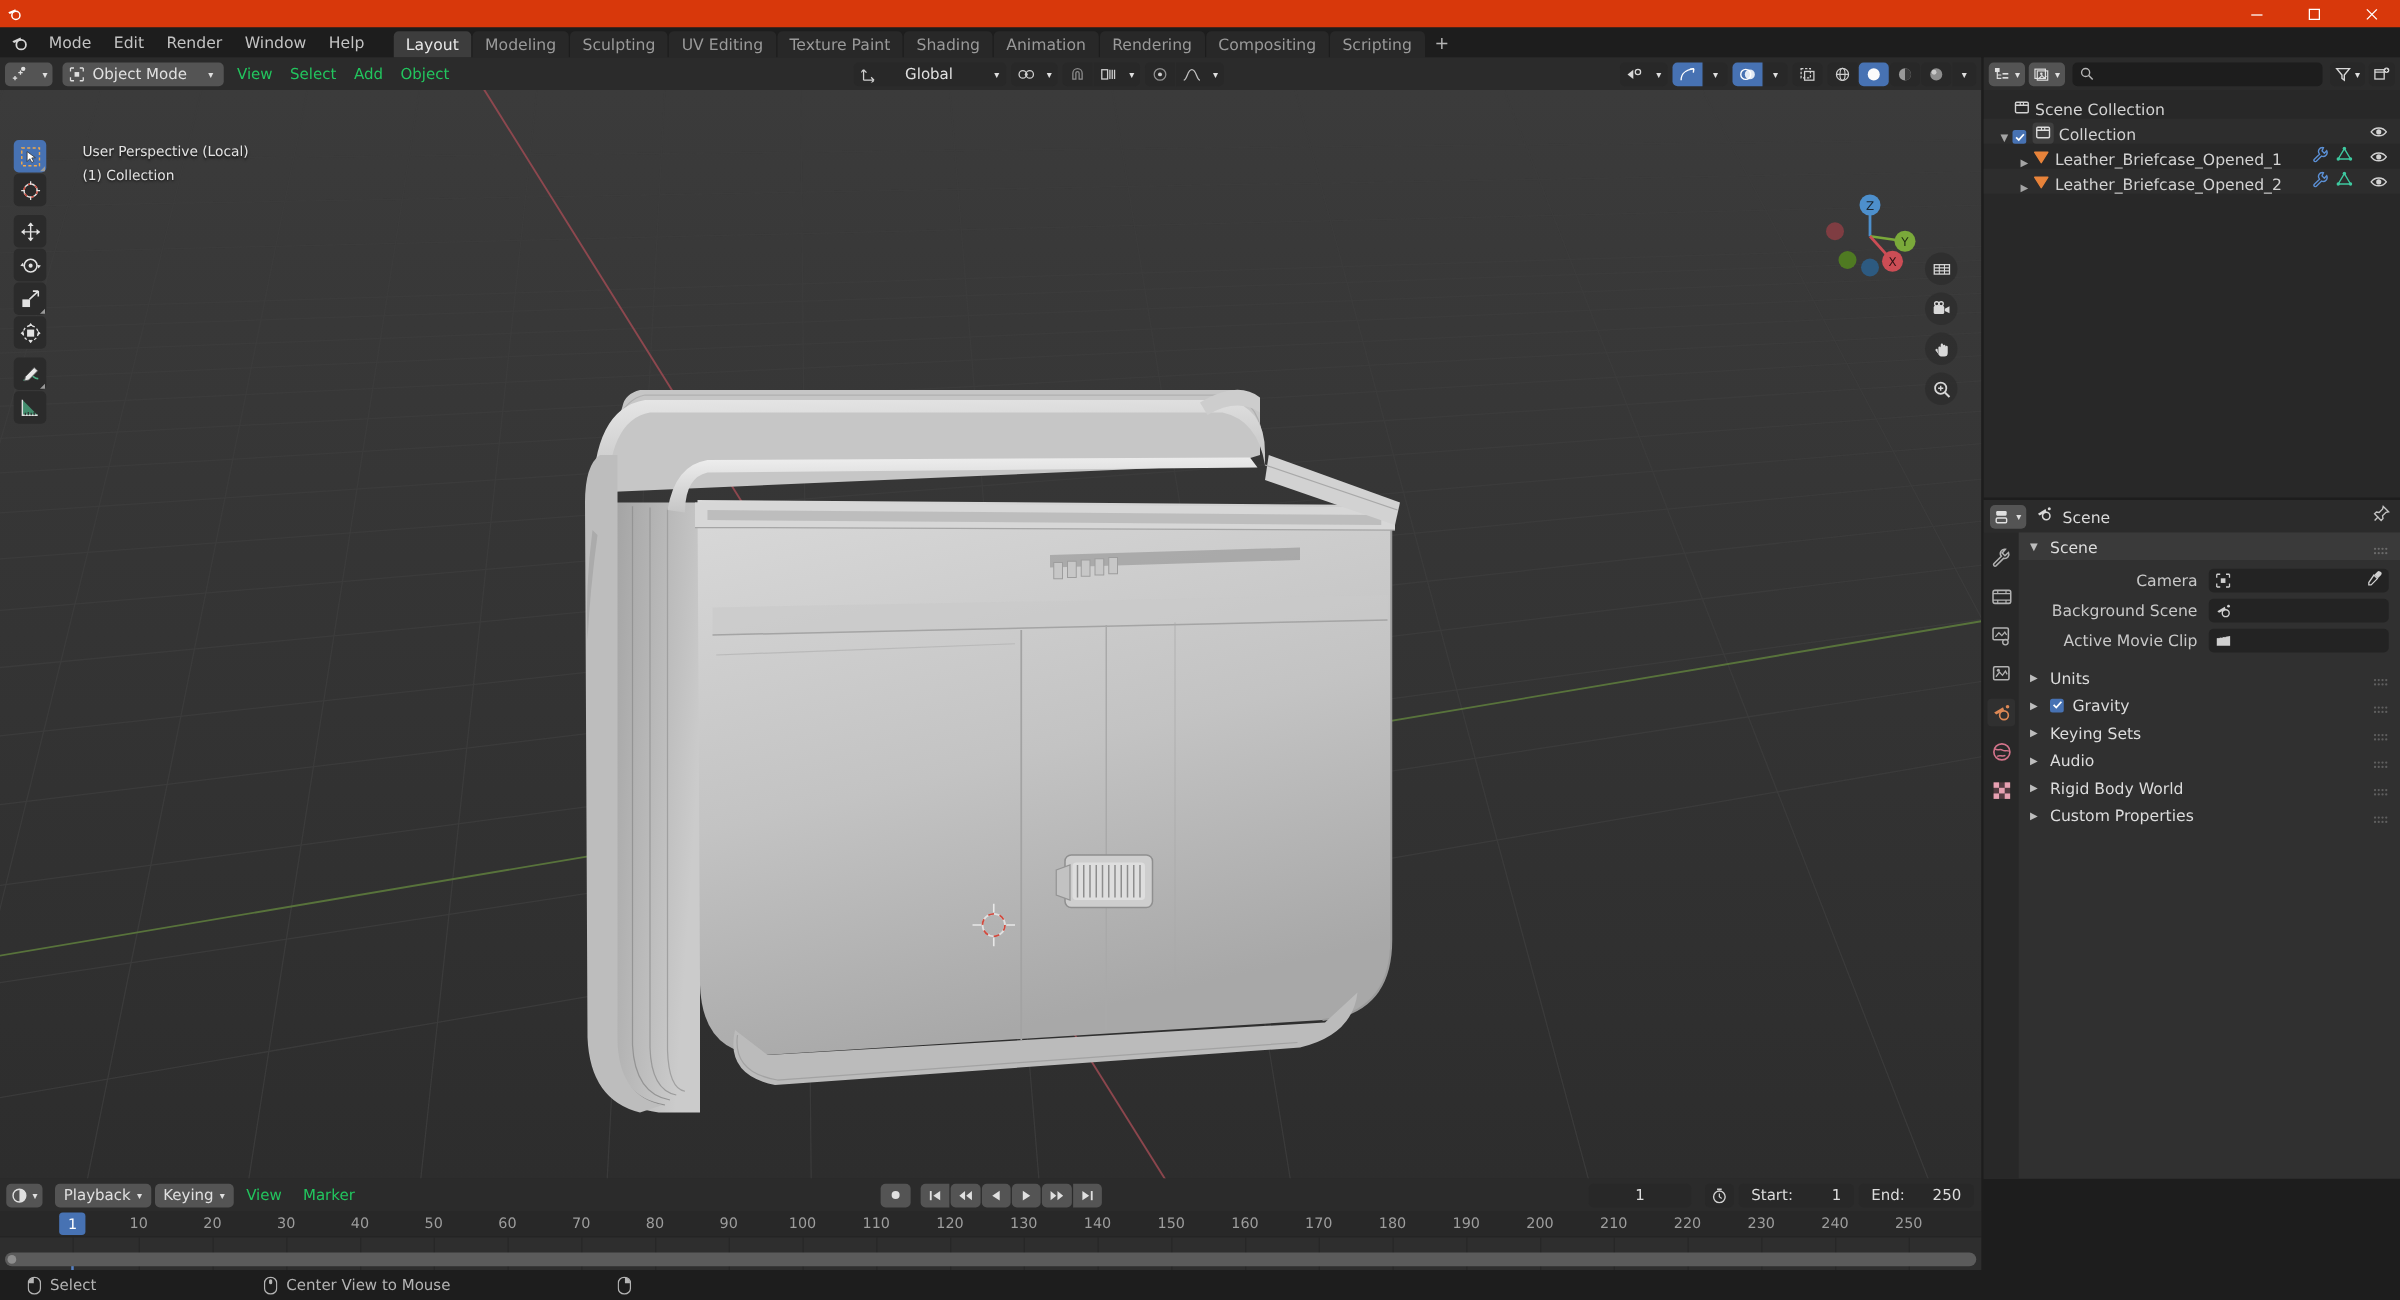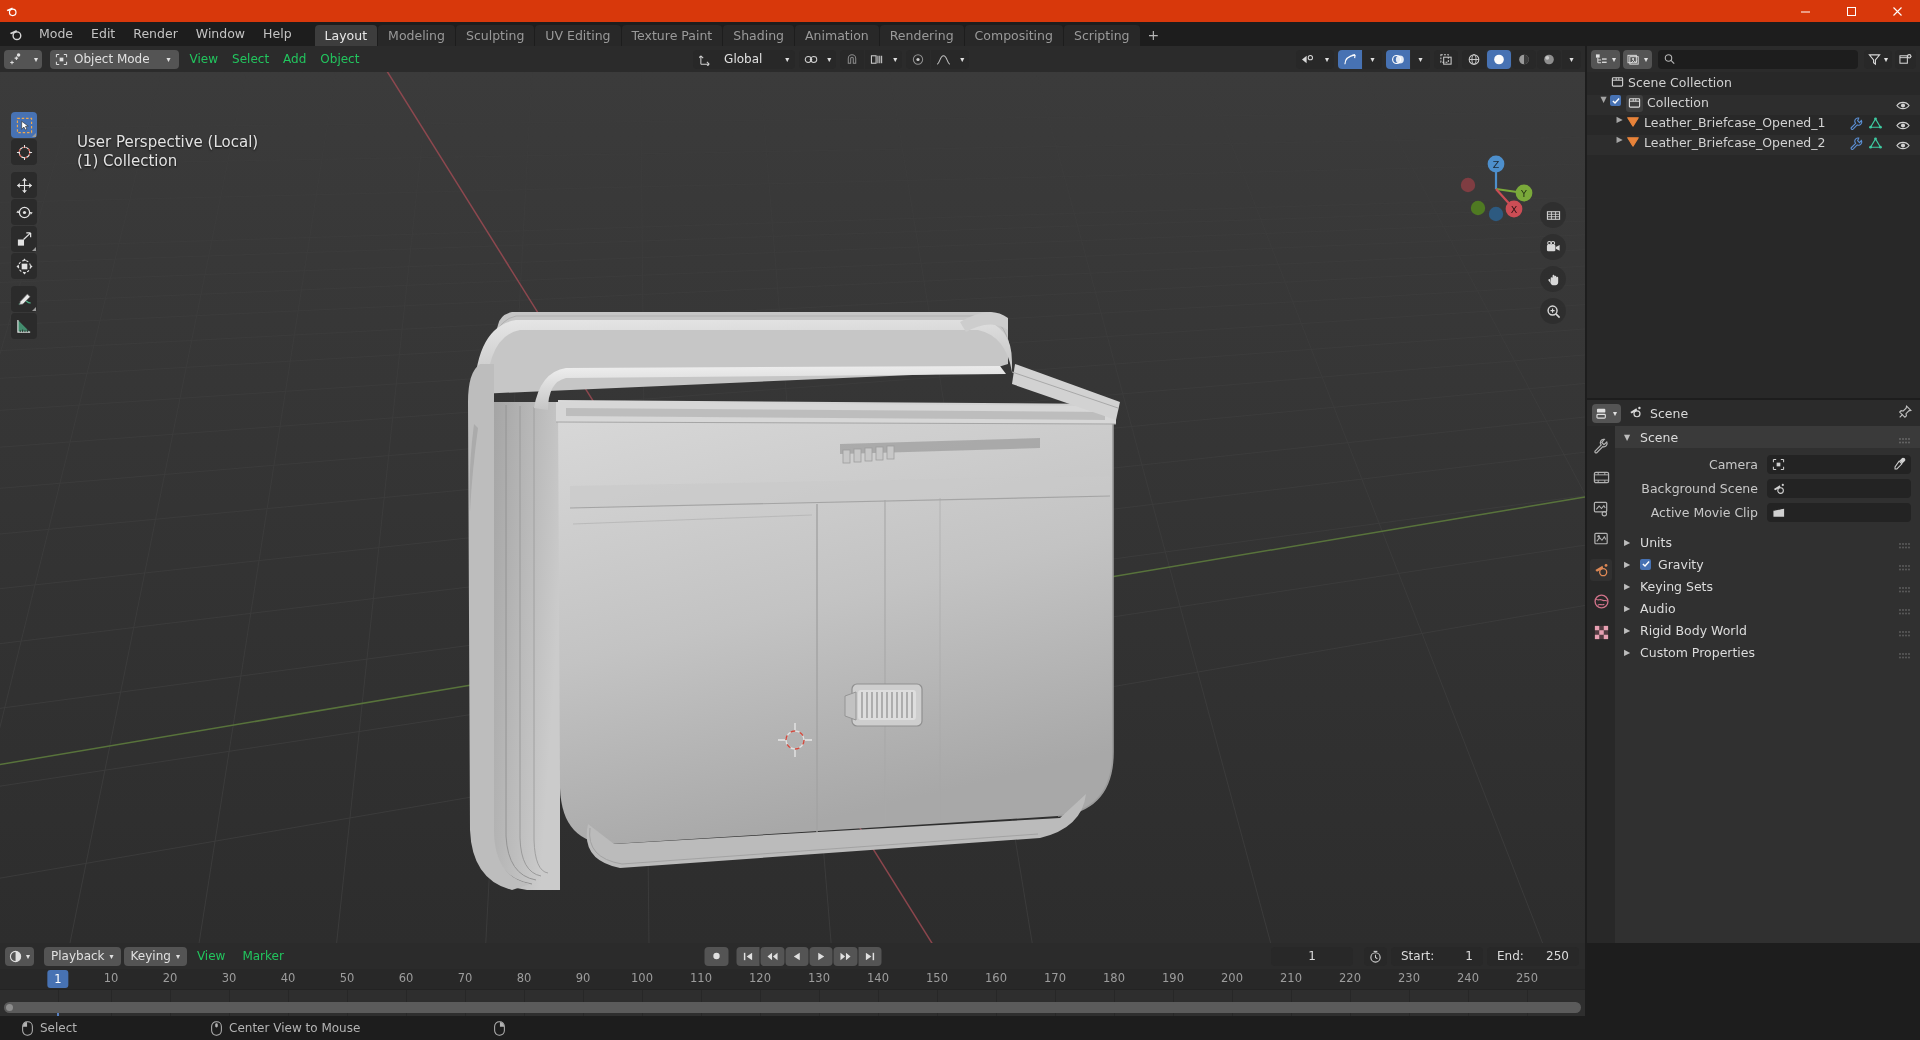--- a/index.html
+++ b/index.html
@@ -94,22 +94,22 @@
   .btn.act { background:#4772b3; }
   .grp { display:flex; align-items:center; gap:1px; }
   .grp .btn:first-child { border-radius:4px 0 0 4px; }
   .grp .btn:last-child { border-radius:0 4px 4px 0; }
   .grp .btn:only-child { border-radius:4px; }
   .dd { width:15px; }
   .gap { width:8px; flex:none; }
   .gap-s { width:4px; flex:none; }
 
   .vp-text {
-    position:absolute; left:77px; top:40px; font-size:15px; color:#e3e3e3;
-    text-shadow:0 1px 2px rgba(0,0,0,.75); line-height:19px;margin-top:21px;
+    position:absolute; left:66px; top:40px; font-size:11px; color:#e3e3e3;
+    text-shadow:0 1px 2px rgba(0,0,0,.75); line-height:19px;
   }
 
   
   .vp-tools {
     position:absolute; left:11px; top:40px; width:26px;
     display:flex; flex-direction:column; gap:1px; z-index:4;
   }
   .tool {
     width:26px; height:26px; background:#2b2b2b; border-radius:4px;
     display:flex; align-items:center; justify-content:center; position:relative;
@@ -137,21 +137,21 @@
   .searchbox {
     flex:1; height:19px; background:#1d1d1d; border-radius:4px; display:flex; align-items:center;
     padding:0 6px; gap:4px; margin:0 3px;
   }
   .searchbox input {
     background:transparent; border:0; outline:0; color:#d0d0d0; font-size:12px;
     font-family:"DejaVu Sans", sans-serif; width:100%;
   }
   .out-body { padding-top:3px; }
   .out-row {
-    height:20px; display:flex; align-items:flex-start; font-size:12.5px; color:#d2d2d2;
+    height:20px; display:flex; align-items:flex-end; font-size:12.5px; color:#d2d2d2;
     padding-right:4px; position:relative;
   }
   .out-row.alt { background:#2d2d2d; }
   .out-row .tri { width:13px; display:flex; align-items:center; justify-content:center; color:#a5a5a5; font-size:8px;}
   .out-row .eye { position:absolute; right:10px; top:0; height:20px; display:flex; align-items:center; }
   .out-icons { position:absolute; right:38px; top:0; height:20px; display:flex; align-items:center; gap:6px;}
   .out-label { margin-left:4px; }
   .cbx { width:11px;height:11px;border-radius:2px;background:#4772b3; display:flex;align-items:center;justify-content:center;}
 
   
@@ -356,21 +356,21 @@
         </div>
         <div class="gap-s"></div>
         <div class="btn flat">View</div>
         <div class="btn flat">Select</div>
         <div class="btn flat">Add</div>
         <div class="btn flat">Object</div>
 
         <div style="flex:1"></div>
 
         <div class="grp">
-          <div class="btn dark" style="padding:0 6px;gap:12px;min-width:96px;">
+          <div class="btn dark" style="padding:0 6px;gap:22px;min-width:96px;">
             <svg width="13" height="13" viewBox="0 0 14 14">
                 <path d="M2 12 L2 3 M2 3 L4.5 5.5 M2 3 L-0.5 5.5 M2 12 L11 12 M11 12 L8.5 9.5 M11 12 L8.5 14.5" stroke="#d0d0d0" stroke-width="1.1" fill="none"></path>
               </svg>
             <span>Global</span>
             <span class="dd" style="font-size:8px;text-align:right;">▾</span>
           </div>
         </div>
         <div class="gap-s"></div>
         <div class="grp">
           <div class="btn dark" style="padding:0 5px;gap:4px;">

